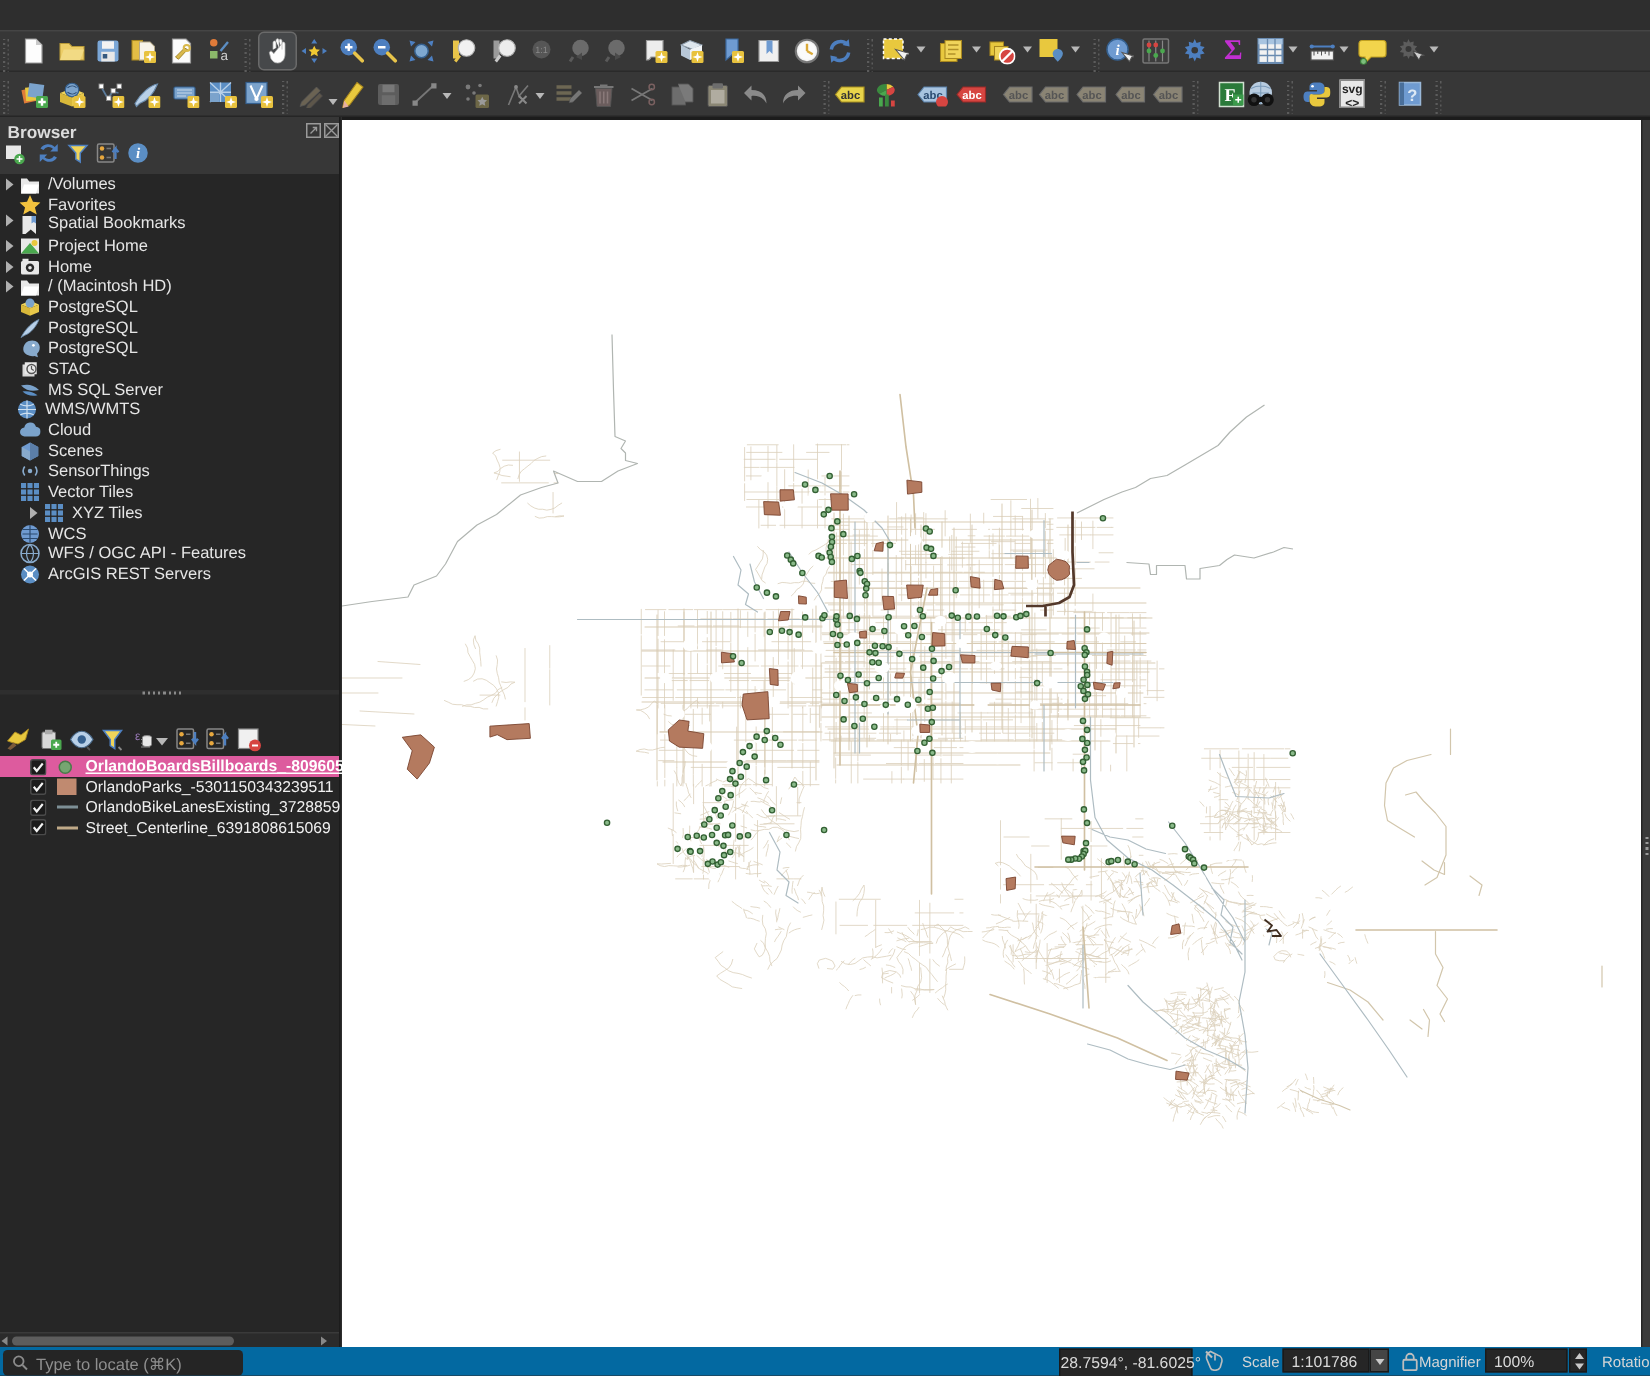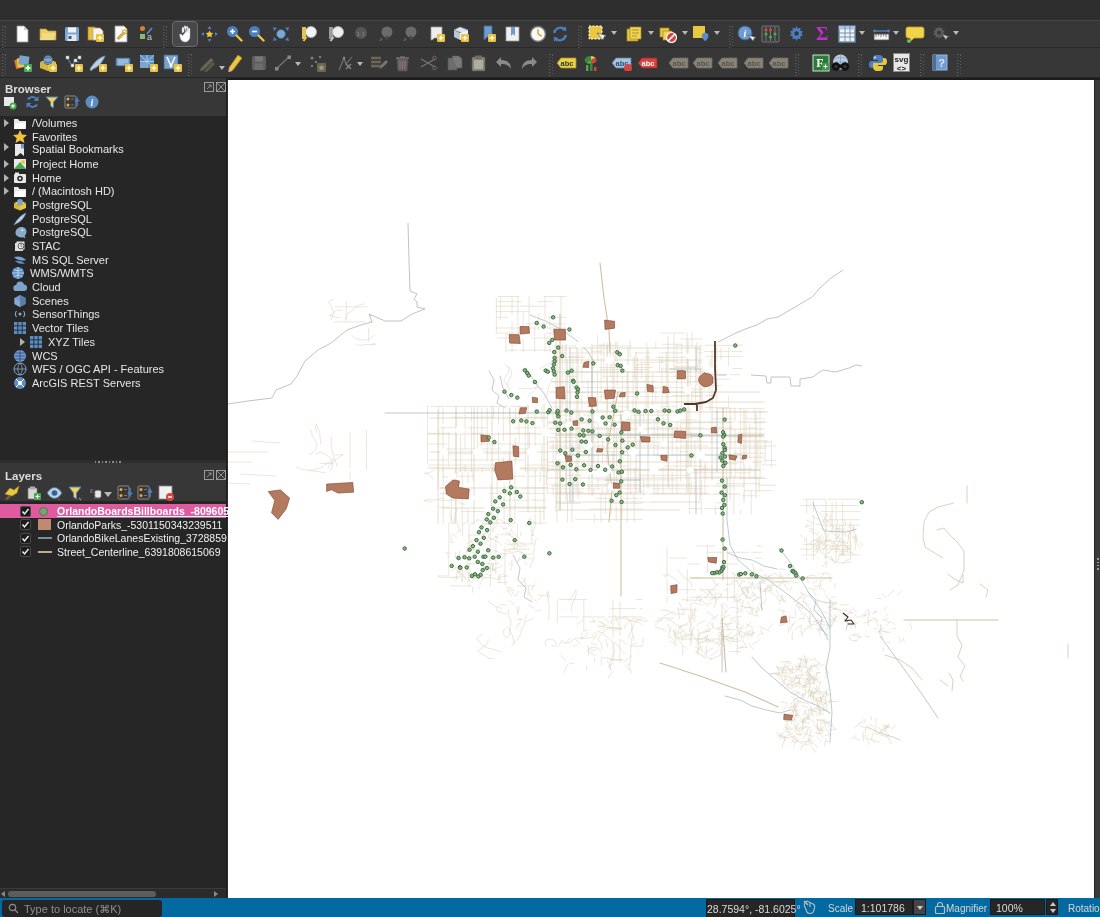--- a/index.html
+++ b/index.html
@@ -592,29 +592,20 @@
             <circle cx="7" cy="7" r="2" fill="#fff"></circle>
           </svg>
           <span style="white-space:nowrap">ArcGIS REST Servers</span>
         </div>
   </div>
 
   <div class="abs" style="left:0;top:382px;width:226px;height:3px;background:#2e2e2e">
     <div class="abs" style="left:95px;top:1px;width:26px;height:1.5px;background:repeating-linear-gradient(to right,#8a8a8a 0 1.5px,transparent 1.5px 3.5px)"></div>
   </div>
 
-  <div class="abs" style="left:0;top:385px;width:226px;height:38px;background:#373737">
-    <div class="abs" style="left:5px;top:7px;font-size:11.5px;font-weight:600;color:#dcdcdc">Layers</div>
-    <svg class="abs" style="left:204px;top:7px" width="22" height="11" viewBox="0 0 22 11">
-      <rect x="0.5" y="0.5" width="9" height="9" fill="none" stroke="#9a9a9a"></rect>
-          <path d="M3 7l4-4M4.5 3H7v2.5" stroke="#9a9a9a" fill="none" stroke-width="0.9"></path>
-      <rect x="12.5" y="0.5" width="9" height="9" fill="none" stroke="#9a9a9a"></rect>
-          <path d="M13 1l8 8M21 1l-8 8" stroke="#9a9a9a" stroke-width="0.9"></path>
-    </svg>
-  </div>
 <svg style="position:absolute;left:4px;top:407px" width="16" height="16" viewBox="0 0 16 16">
         <path d="M1 9l5-6 4 2 5-4-2 7-5 3-4-1z" fill="#e8c83e" stroke="#a8871f" stroke-width="0.6"></path>
         <path d="M1 14l4-4 2 2-4 3z" fill="#7a5a3a"></path>
       </svg>
       <svg style="position:absolute;left:26px;top:407px" width="16" height="16" viewBox="0 0 16 16">
         <rect x="2" y="3" width="9" height="11" rx="1" fill="#d8d8d8" stroke="#777" stroke-width="0.7"></rect>
         <rect x="4" y="1.5" width="5" height="3" fill="#aaa"></rect>
         <rect x="8" y="8" width="7" height="7" rx="1" fill="#4aa84e"></rect>
         <path d="M11.5 9.5v4M9.5 11.5h4" stroke="#fff" stroke-width="1.2"></path>
       </svg>

